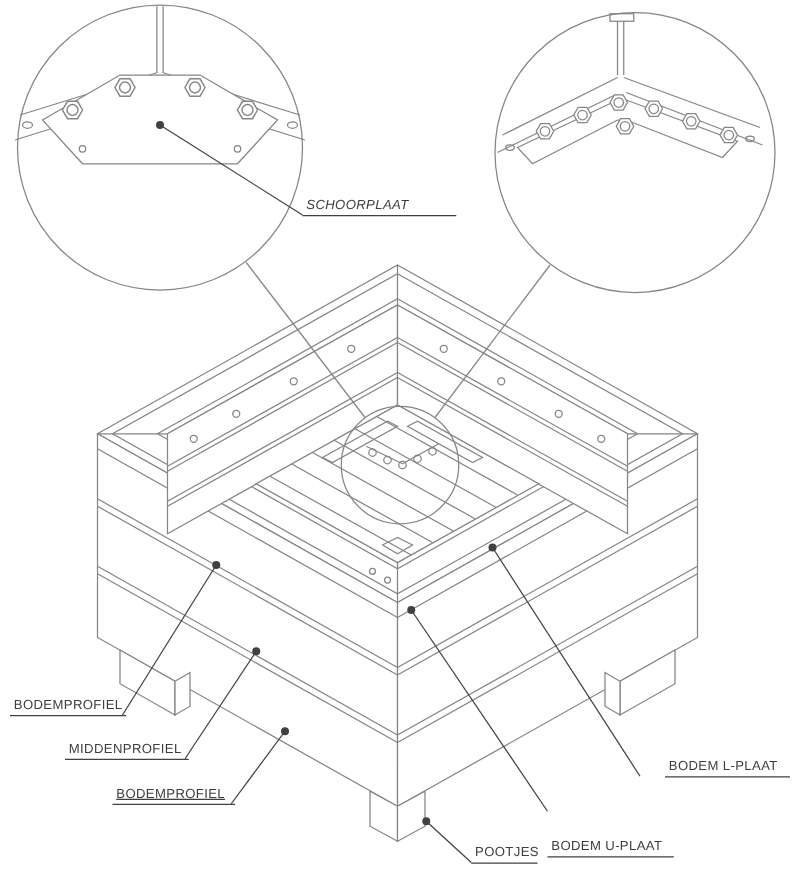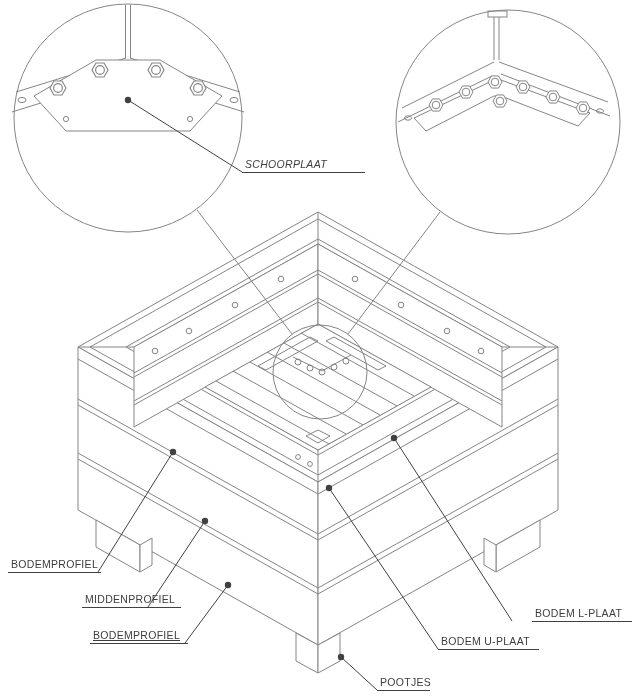--- a/index.html
+++ b/index.html
@@ -209,22 +209,22 @@
 
       <line class="leader" x1="341" y1="657" x2="377" y2="690"></line>
       <circle class="dot" cx="341" cy="657" r="3.2"></circle>
     </g>
   </svg>
 
   <div class="lbl" style="left:242px;top:159px;width:120px;font-style:italic;">SCHOORPLAAT</div>
 
   <div class="lbl" style="left:8px;top:559px;width:90px;">BODEMPROFIEL</div>
 
-  <div class="lbl" style="left:52px;top:594px;width:96px;margin-left:30px;">MIDDENPROFIEL</div>
+  <div class="lbl" style="left:52px;top:594px;width:96px;">MIDDENPROFIEL</div>
 
   <div class="lbl" style="left:90px;top:630px;width:95px;text-decoration:underline;">BODEMPROFIEL</div>
 
   <div class="lbl" style="left:512px;top:608px;width:97px;margin-left:20px;">BODEM L-PLAAT</div>
 
-  <div class="lbl" style="left:438px;top:636px;width:98px;">BODEM U-PLAAT</div>
+  <div class="lbl" style="left:438px;top:672px;width:98px;">BODEM U-PLAAT</div>
 
   <div class="lbl" style="left:377px;top:677px;width:50px;">POOTJES</div>
 </div>
 
 </body></html>

